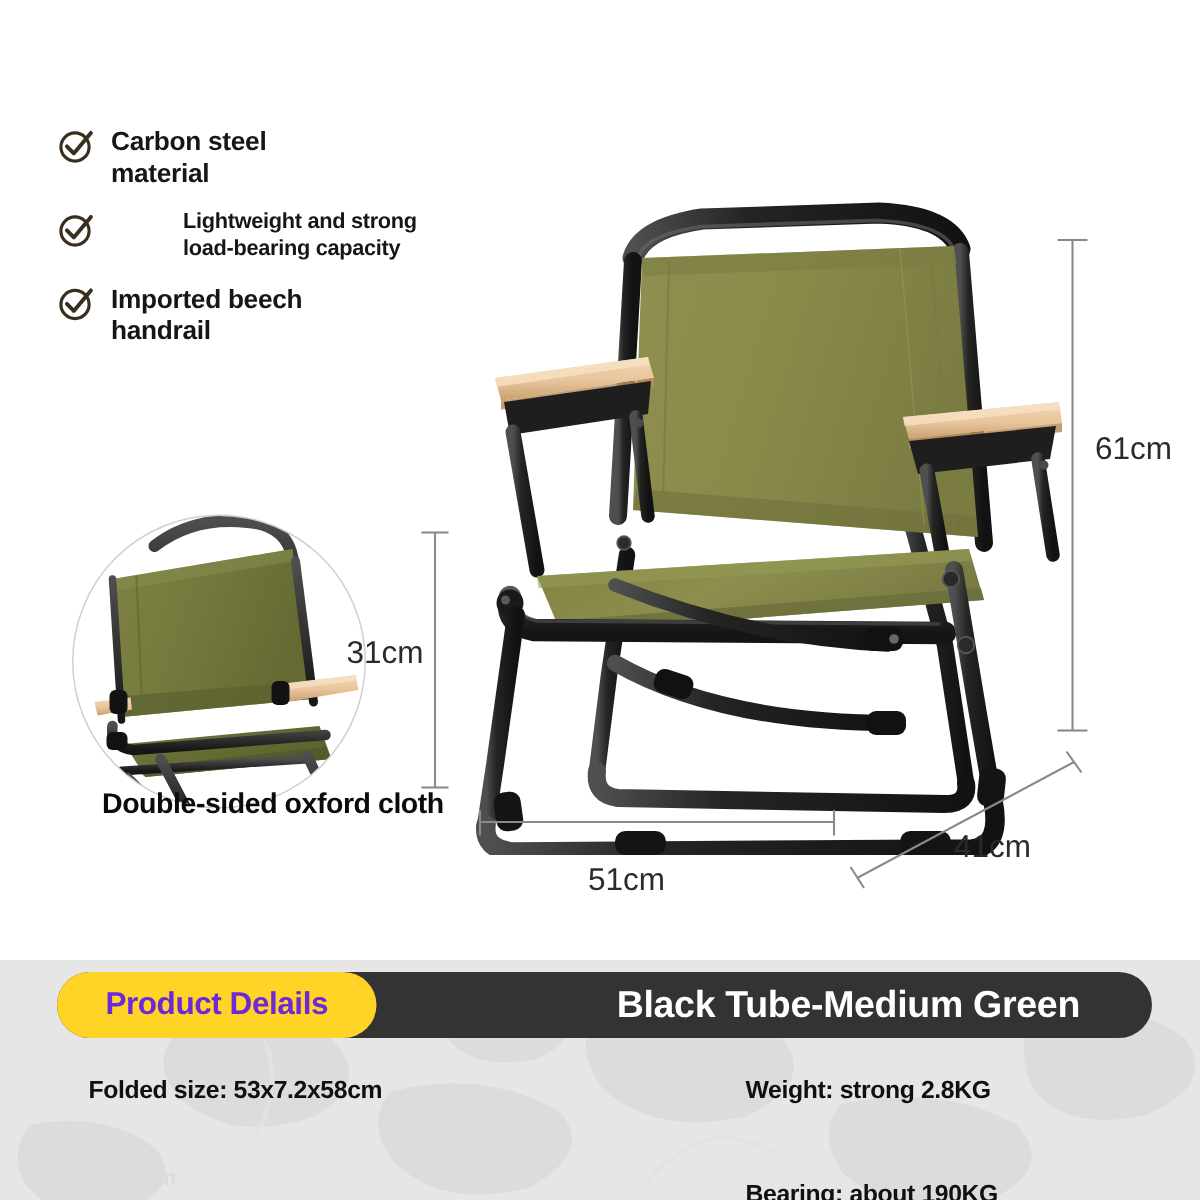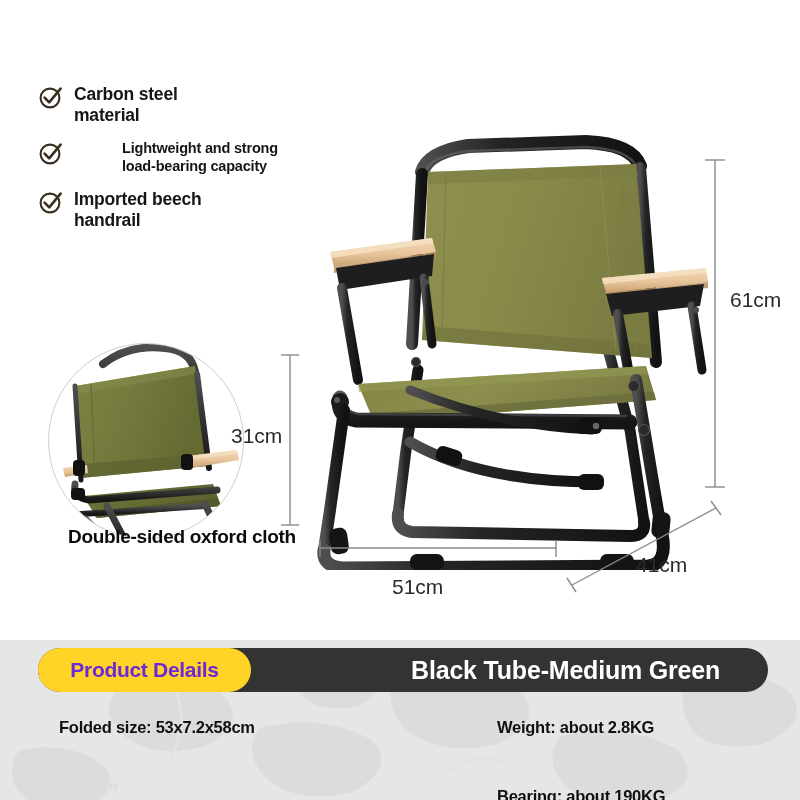--- a/index.html
+++ b/index.html
@@ -338,19 +338,19 @@
     </svg>
 
     <div id="bar-row">
       <div id="dark-bar"></div>
       <div id="variant-label">Black Tube-Medium Green</div>
       <div id="yellow-badge"></div>
       <div id="badge-label">Product Delails</div>
     </div>
 
     <div class="spec" id="spec-l1">Folded size: 53x7.2x58cm</div>
-    <div class="spec" id="spec-r1">Weight: about 2.8KG</div>
+    <div class="spec" id="spec-r1">Weight: strong 2.8KG</div>
     <div class="spec" id="spec-r2">Bearing: about 190KG</div>
 
     <div id="watermark">21b20.com</div>
   </div>
 
 </div>
 
 </body></html>

